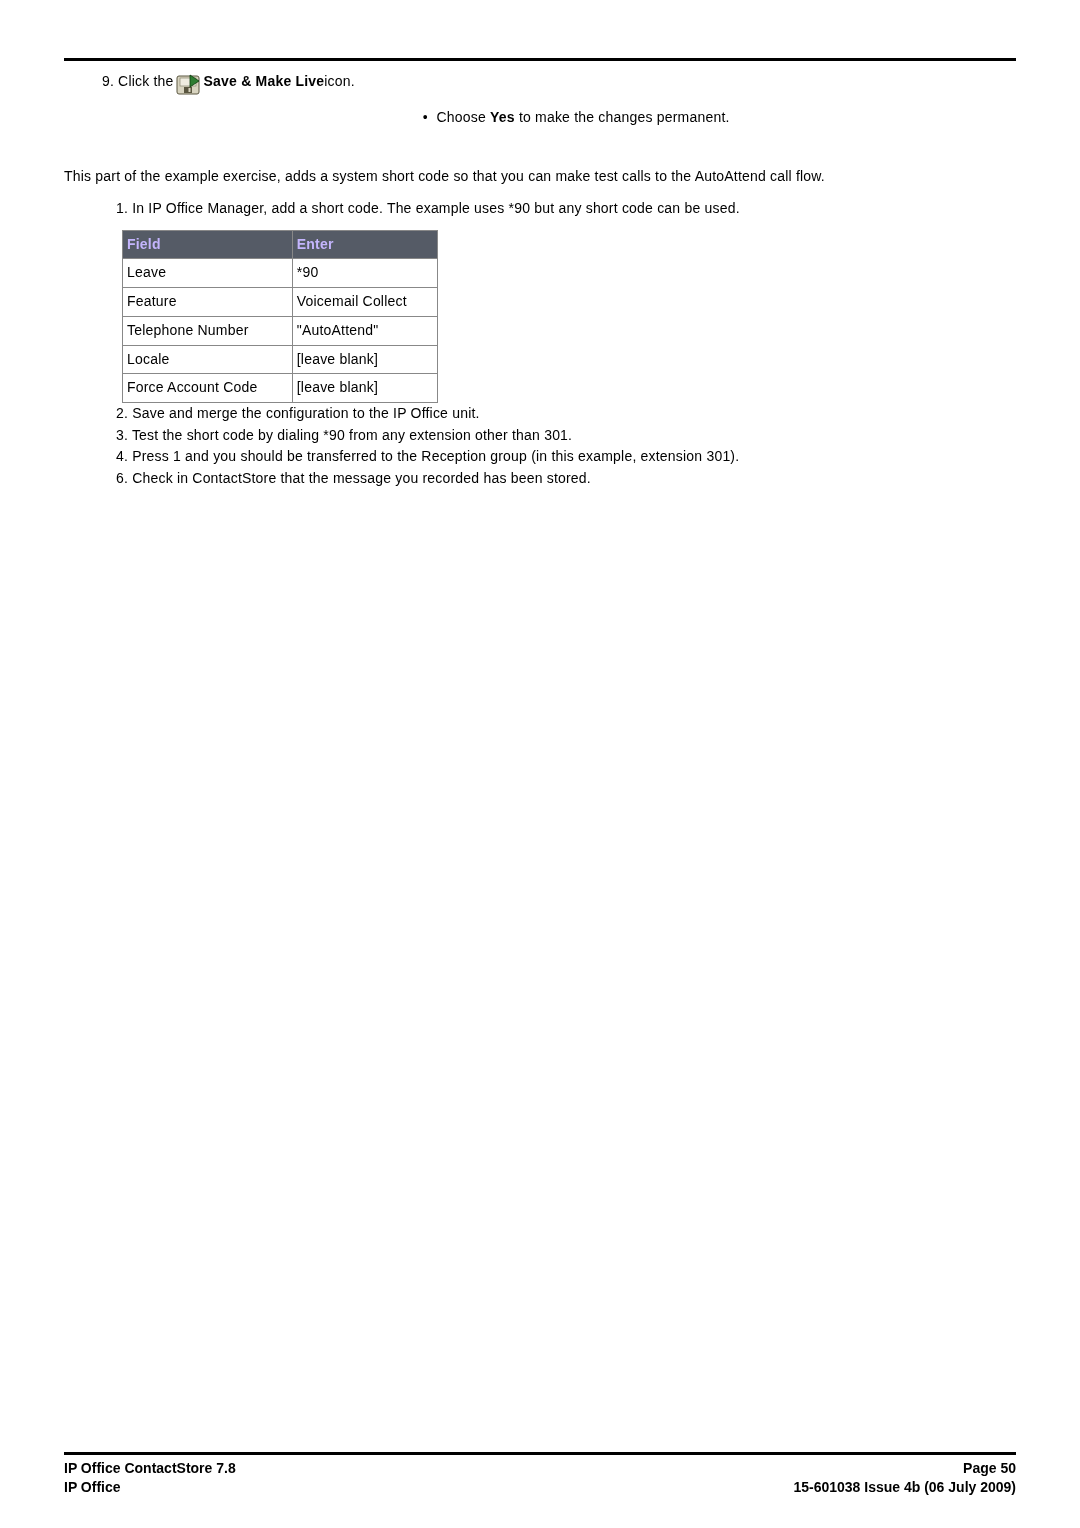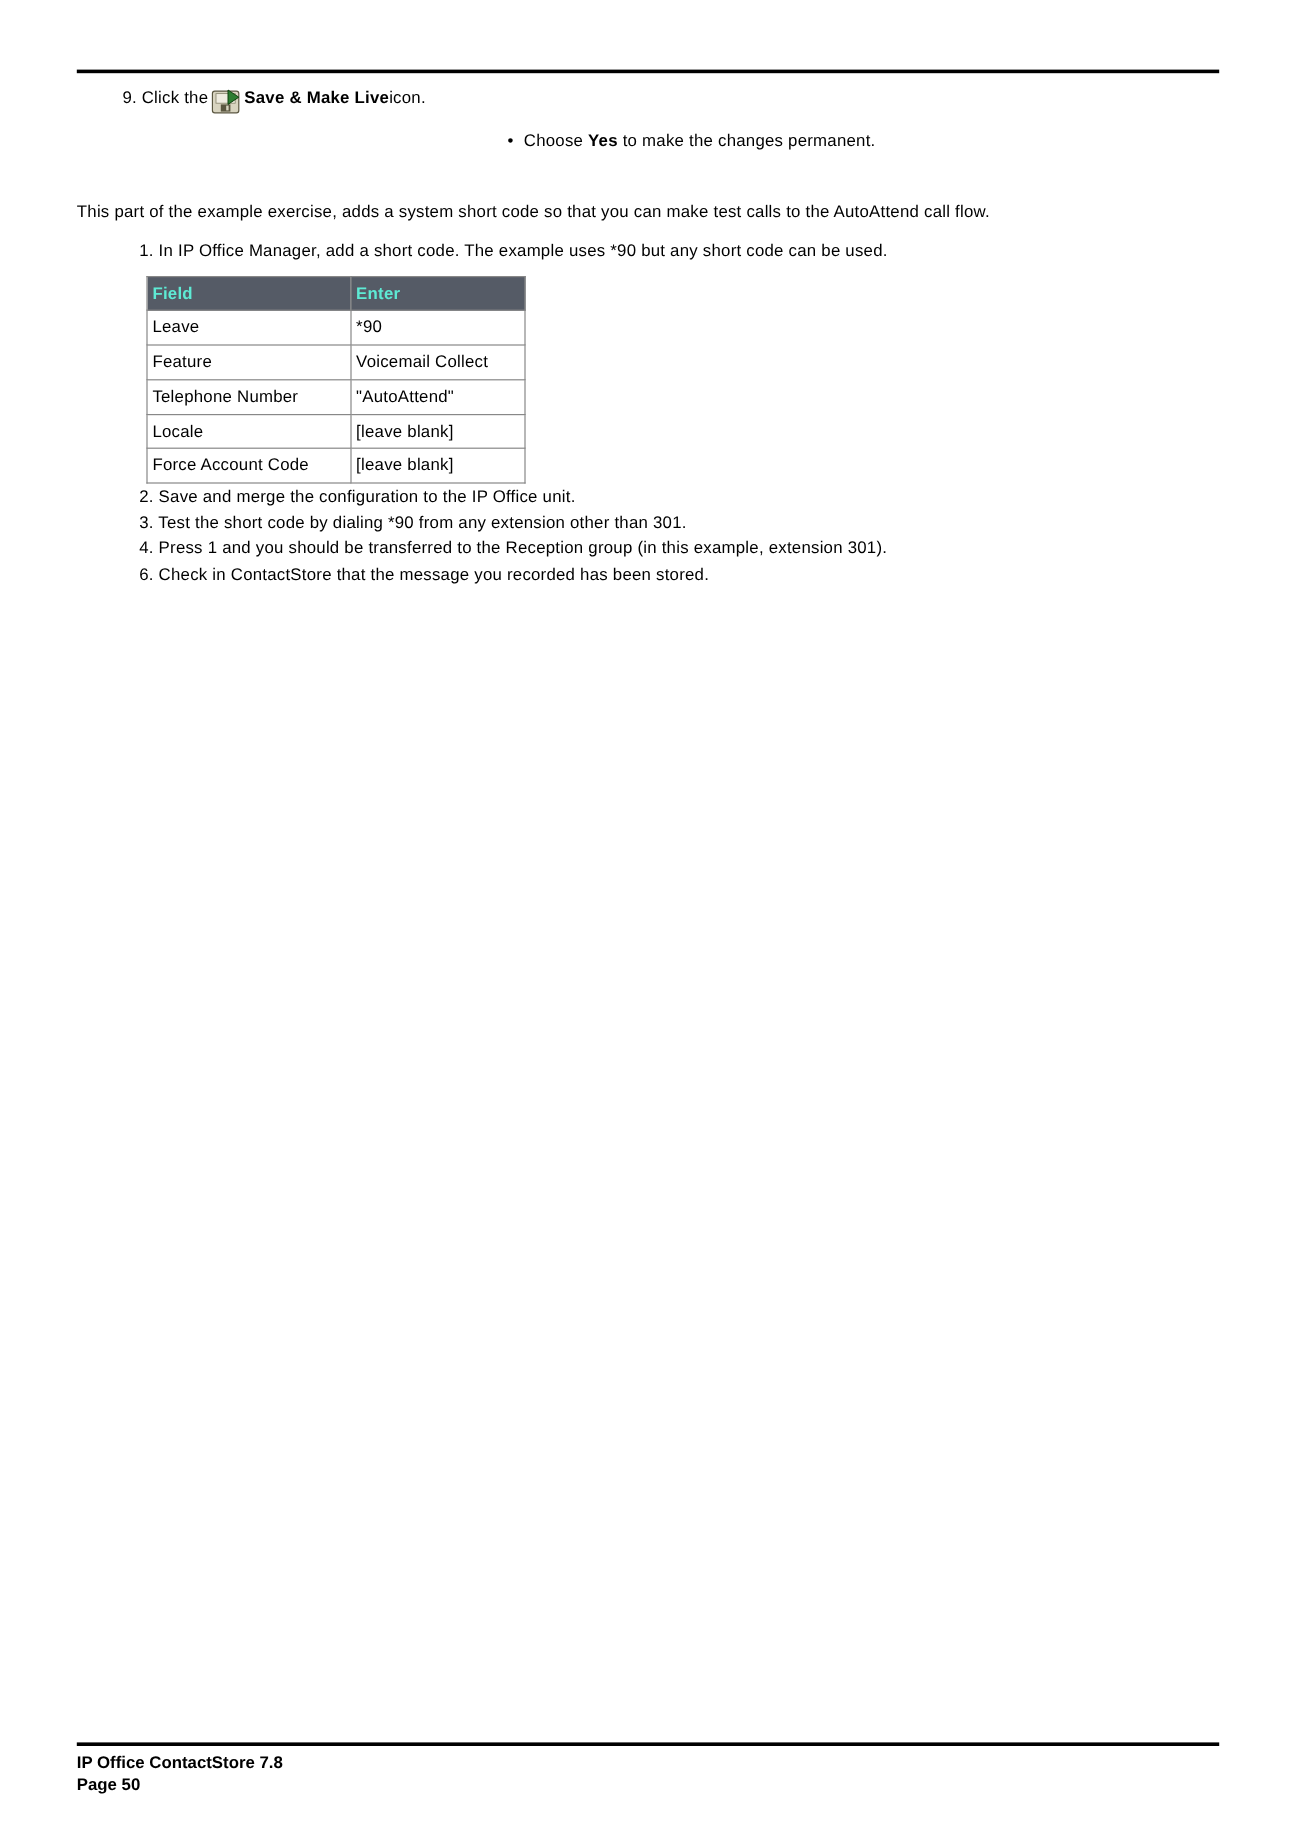--- a/index.html
+++ b/index.html
@@ -76,41 +76,40 @@
     font-size: 14px;
   }
   table.shortcode th, table.shortcode td {
     border: 1px solid #888;
     padding: 3px 6px 3px 4px;
     text-align: left;
     vertical-align: middle;
   }
   table.shortcode th {
     background: #555b66;
-    color: #5eead4;
+    color: #c4b5fd;
     font-weight: bold;
   }
   .footer {
     position: absolute;
     left: 64px;
     width: 952px;
     top: 1452px;
   }
   .footer-rule {
     border-top: 3px solid #000;
     height: 0;
     margin-bottom: 4px;
   }
   .footer-row {
     display: flex;
     justify-content: space-between;
     font-size: 14px;
     font-weight: bold;
     line-height: 1.35;
-    flex-direction: column;
   }
 </style>
 </head>
 <body>
 
 <div class="page">
   <div class="top-rule"></div>
   <div class="content">
 
     <div class="step9">
@@ -179,13 +178,17 @@
 
   </div>
 </div>
 
 <div class="footer">
   <div class="footer-rule"></div>
   <div class="footer-row">
     <span>IP Office ContactStore 7.8</span>
     <span>Page 50</span>
   </div>
+  <div class="footer-row">
+    <span>IP Office</span>
+    <span>15-601038 Issue 4b (06 July 2009)</span>
+  </div>
 </div>
 
 </body></html>

